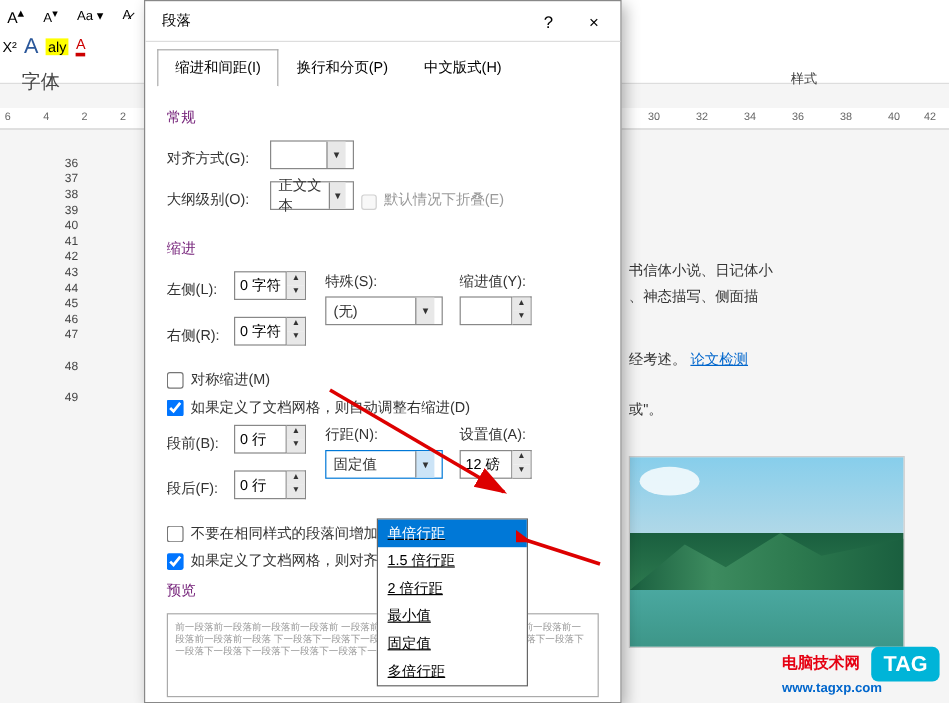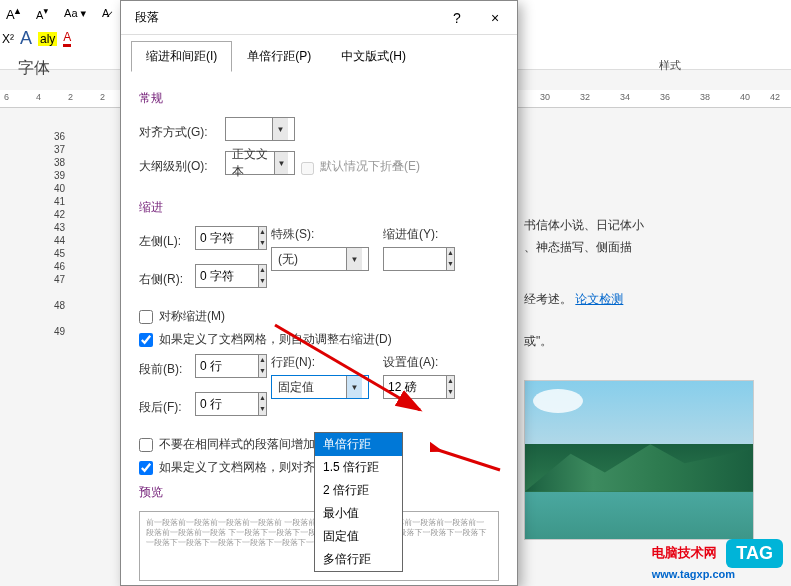--- a/index.html
+++ b/index.html
@@ -36,31 +36,31 @@
 
 .dlg-body { padding: 10px 18px; font-size: 12px; color: #333; }
 .section-title { font-size: 12px; margin: 8px 0 10px; color: #701a75; }
 .form-row { display: flex; align-items: flex-end; gap: 6px; margin-bottom: 10px; }
 .form-row label { width: 80px; text-align: left; }
 .input-box { border: 1px solid #888; height: 24px; padding: 0 6px; font-size: 12px; background: #fff; }
 .combo { width: 70px; display: flex; align-items: center; justify-content: space-between; }
 .combo-wide { width: 98px; }
 .dropdown-btn { width: 16px; height: 22px; border-left: 1px solid #888; display: flex; align-items: center; justify-content: center; background: #e8e8e8; font-size: 8px; }
 .spinner { width: 62px; display: flex; }
-.spinner input { width: 64px; border: 1px solid #888; height: 24px; padding: 0 4px; font-size: 12px; }
+.spinner input { width: 44px; border: 1px solid #888; height: 24px; padding: 0 4px; font-size: 12px; }
 .spinner .spin-btns { width: 16px; display: flex; flex-direction: column; border: 1px solid #888; border-left: none; }
 .spinner .spin-btns span { flex: 1; font-size: 7px; text-align: center; line-height: 10px; background: #e8e8e8; cursor: pointer; }
 
 .checkbox-row { display: flex; align-items: center; gap: 6px; margin: 6px 0; font-size: 12px; }
 .checkbox-row input { width: 14px; height: 14px; }
 
 .col3 { display: flex; gap: 14px; margin-bottom: 10px; }
 .col3 > div { display: flex; flex-direction: column; gap: 4px; }
 
-.dropdown-open { position: absolute; left: 314px; top: 432px; width: 89px; background: #fff; border: 1px solid #666; z-index: 10; font-size: 12px; }
+.dropdown-open { position: absolute; left: 314px; top: 432px; width: 126px; background: #fff; border: 1px solid #666; z-index: 10; font-size: 12px; text-decoration: underline; }
 .dropdown-open .opt { padding: 3px 8px; cursor: pointer; }
 .dropdown-open .opt.selected { background: #0078d7; color: #fff; }
 
 .preview-box { margin-top: 8px; border: 1px solid #aaa; height: 70px; padding: 6px; font-size: 8px; color: #999; line-height: 10px; overflow: hidden; }
 
 .arrow { position: absolute; pointer-events: none; z-index: 20; }
 
 .side-text { position: absolute; top: 214px; left: 524px; font-size: 12px; color: #333; line-height: 22px; }
 .side-text .link { color: #0066cc; text-decoration: underline; }
 
@@ -140,21 +140,21 @@
   <div class="dlg-title">
     <span>段落</span>
     <div class="controls">
       <span>?</span>
       <span>×</span>
     </div>
   </div>
 
   <div class="tabs">
     <div class="tab active">缩进和间距(I)</div>
-    <div class="tab">单倍行距(P)</div>
+    <div class="tab">换行和分页(P)</div>
     <div class="tab">中文版式(H)</div>
   </div>
 
   <div class="dlg-body">
     <div class="section-title">常规</div>
     <div class="form-row">
       <label>对齐方式(G):</label>
       <div class="input-box combo">
           <span></span>
           <span class="dropdown-btn">▼</span>

